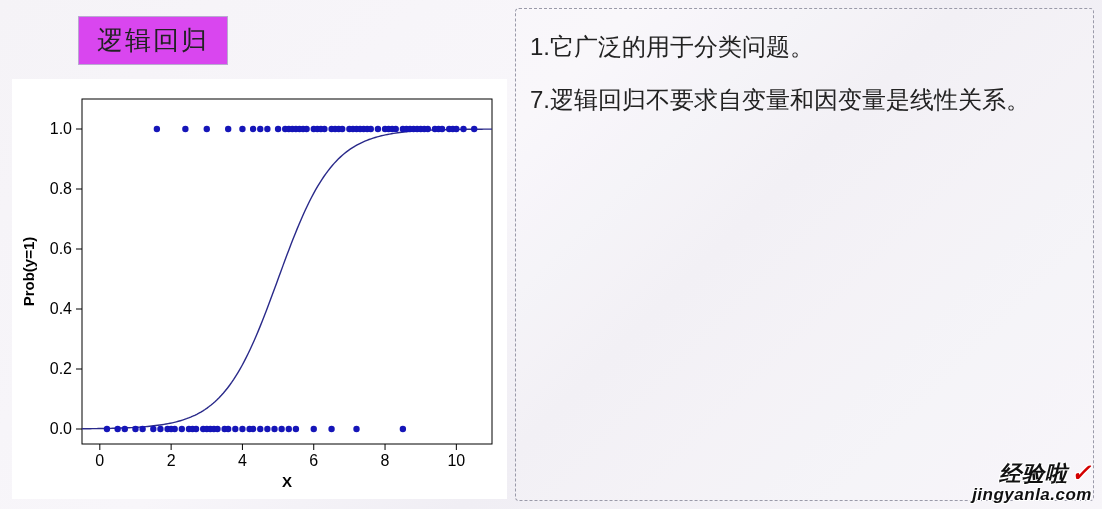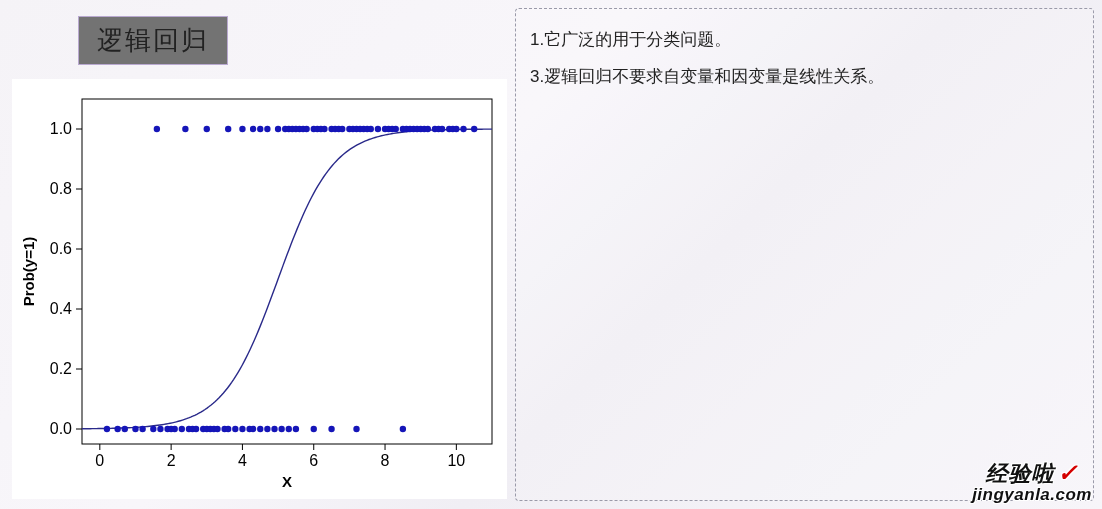--- a/index.html
+++ b/index.html
@@ -16,21 +16,21 @@
     display: flex;
     position: relative;
   }
   .left-col {
     width: 505px;
     padding: 8px 0 8px 8px;
     display: flex;
     flex-direction: column;
   }
   .title-box {
-    background: #737373;
+    background: #d946ef;
     border: 1px solid #b9a9d0;
     display: inline-block;
     padding: 6px 18px;
     font-size: 26px;
     color: #222;
     margin: 8px 0 14px 70px;
     letter-spacing: 2px;
     width: fit-content;
   }
   .chart-frame {
@@ -46,34 +46,34 @@
   .pt { fill: #1515b8; }
   .tick { stroke: #000; stroke-width: 1; }
   .frame { stroke: #000; stroke-width: 1; fill: none; }
 
   .right-col {
     flex: 1;
     margin: 8px 8px 8px 10px;
     border: 1.5px dashed #9a9aa9;
     border-radius: 4px;
     padding: 12px 10px 12px 14px;
-    font-size: 17px;
+    font-size: 24px;
     color: #222;
     line-height: 2.2;
     background: rgba(255,255,255,0.15);
     overflow: hidden;
   }
   .right-col .item { display: inline; }
   .right-col .txt { }
 
   .watermark {
     position: absolute;
     right: 10px;
     bottom: 4px;
-    text-align: center;
+    text-align: right;
     pointer-events: none;
   }
   .watermark .cn {
     font-size: 22px;
     font-weight: 800;
     color: #111;
     font-style: italic;
     text-shadow: -1px -1px 0 #fff, 1px -1px 0 #fff, -1px 1px 0 #fff, 1px 1px 0 #fff;
     letter-spacing: 1px;
   }
@@ -219,21 +219,21 @@
             <circle cx="444.3478260869565" cy="50.000000000000014" r="3.2" class="pt"></circle>
             <circle cx="451.4782608695652" cy="50.000000000000014" r="3.2" class="pt"></circle>
             <circle cx="462.17391304347825" cy="50.000000000000014" r="3.2" class="pt"></circle>
           </g>
       </svg>
     </div>
   </div>
 
   <div class="right-col">
     <span class="item"><span class="txt">1.它广泛的用于分类问题。</span></span><br>
-    <span class="item"><span class="txt">3.逻辑回归不要求自变量和因变量是线性关系。</span></span><br>
+    <span class="item"><span class="txt">7.逻辑回归不要求自变量和因变量是线性关系。</span></span><br>
     <br>
     <br>
     <br>
     <br>
   </div>
 
   <div class="watermark">
     <div class="cn">
       <span>经验啦</span><span class="check">✓</span>
     </div>

